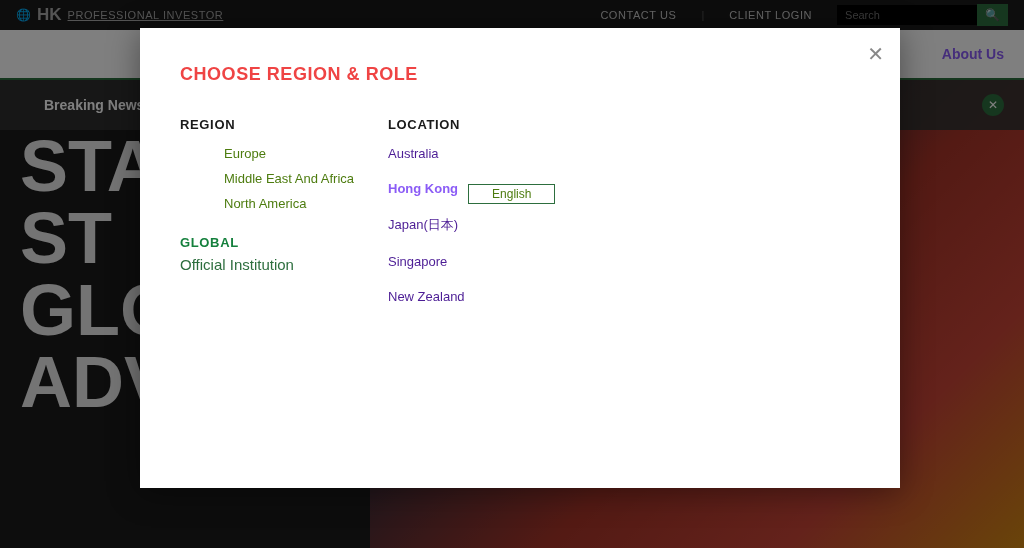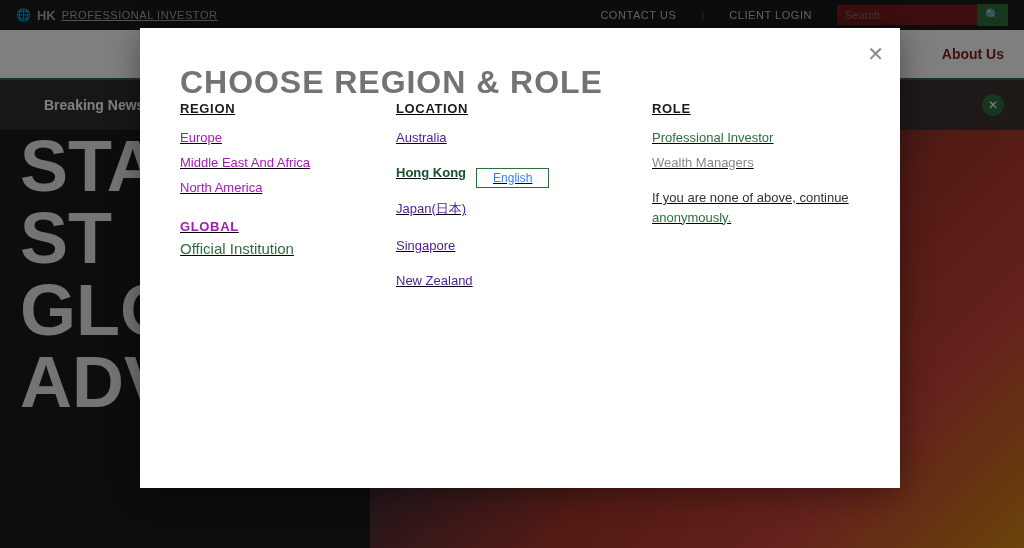--- a/index.html
+++ b/index.html
@@ -35,21 +35,21 @@
       display: flex;
       align-items: center;
       gap: 6px;
     }
     .top-nav-left .globe-icon {
       color: #aaa;
       font-size: 12px;
     }
     .top-nav-left .region-label {
       color: #aaa;
-      font-size: 13px;
+      font-size: 17px;
       font-weight: bold;
     }
     .top-nav-left .prof-investor {
       color: #aaa;
       font-size: 11px;
       text-decoration: underline;
       letter-spacing: 0.05em;
     }
     .top-nav-right {
       display: flex;
@@ -64,21 +64,21 @@
     }
     .top-nav-right .divider {
       color: #555;
       font-size: 11px;
     }
     .search-box {
       display: flex;
       align-items: center;
     }
     .search-input {
-      background: #7f1d1d;
+      background: #000000;
       border: none;
       color: #aaa;
       padding: 4px 8px;
       font-size: 11px;
       width: 140px;
       outline: none;
     }
     .search-btn {
       background: #2d6e3e;
       border: none;
@@ -95,21 +95,21 @@
       height: 50px;
       background: white;
       display: flex;
       align-items: center;
       justify-content: flex-end;
       padding: 0 20px;
       border-bottom: 2px solid #2d6e3e;
       z-index: 1;
     }
     .sec-nav .about-us {
-      color: #7f1d1d;
+      color: #8b5cf6;
       font-size: 14px;
       font-weight: bold;
     }
 
     
     .breaking-news {
       position: absolute;
       top: 80px; left: 0; right: 0;
       height: 50px;
       background: rgba(50,50,50,0.9);
@@ -189,31 +189,31 @@
       top: 16px; right: 16px;
       background: none;
       border: none;
       font-size: 20px;
       color: #888;
       cursor: pointer;
       line-height: 1;
     }
 
     .modal-title {
-      font-size: 32px;
+      font-size: 18px;
       font-weight: 900;
       letter-spacing: 0.03em;
-      color: #737373;
+      color: #ef4444;
+      margin-bottom: 32px;
       text-transform: uppercase;
     }
 
     .modal-body {
       display: flex;
-      gap: 16px;
-      text-decoration: underline;
+      gap: 8px;
     }
 
     
     .col-region {
       width: 200px;
       flex-shrink: 0;
     }
     .col-location {
       width: 240px;
       flex-shrink: 0;
@@ -233,59 +233,60 @@
 
     .region-item {
       display: block;
       font-size: 13px;
       color: #2d6e3e;
       margin-bottom: 10px;
       cursor: pointer;
       text-decoration: none;
     }
     .region-item.inactive {
-      color: #a21caf;
+      color: #4d7c0f;
+      margin-left: 44px;
     }
 
     .section-divider {
       margin-top: 24px;
       margin-bottom: 10px;
     }
     .global-header {
       font-size: 13px;
       font-weight: 900;
-      color: #a21caf;
+      color: #15803d;
       letter-spacing: 0.05em;
       text-transform: uppercase;
     }
     .official-institution {
       font-size: 15px;
       color: #2d6e3e;
       cursor: pointer;
       margin-top: 6px;
     }
 
     .location-item {
       display: block;
       font-size: 13px;
       color: #4c1d95;
       margin-bottom: 10px;
       cursor: pointer;
     }
     .location-item.active {
-      color: #14532d;
+      color: #8b5cf6;
       font-weight: bold;
     }
 
     .lang-btn {
       display: inline-block;
       border: 1.5px solid #2d6e3e;
-      color: #3b82f6;
+      color: #4d7c0f;
       font-size: 12px;
-      padding: 2px 16px;
+      padding: 2px 23px;
       margin-left: 10px;
       background: white;
       cursor: pointer;
       vertical-align: middle;
     }
 
     .role-item {
       display: block;
       font-size: 13px;
       color: #2d6e3e;
@@ -391,27 +392,15 @@
         <span class="location-item">Japan(日本)</span>
       </div>
       <div class="location-row">
         <span class="location-item">Singapore</span>
       </div>
       <div class="location-row">
         <span class="location-item">New Zealand</span>
       </div>
     </div>
 
-    <div class="col-role">
-      <div class="col-header">ROLE</div>
-
-      <a class="role-item">Professional Investor</a>
-      <a class="role-item inactive">Wealth Managers</a>
-
-      <div class="anon-text">
-        <span>If you are none of above, continue</span>
-        <br>
-        <a href="#">anonymously.</a>
-      </div>
-    </div>
 
   </div>
 </div>
 
 </body></html>

